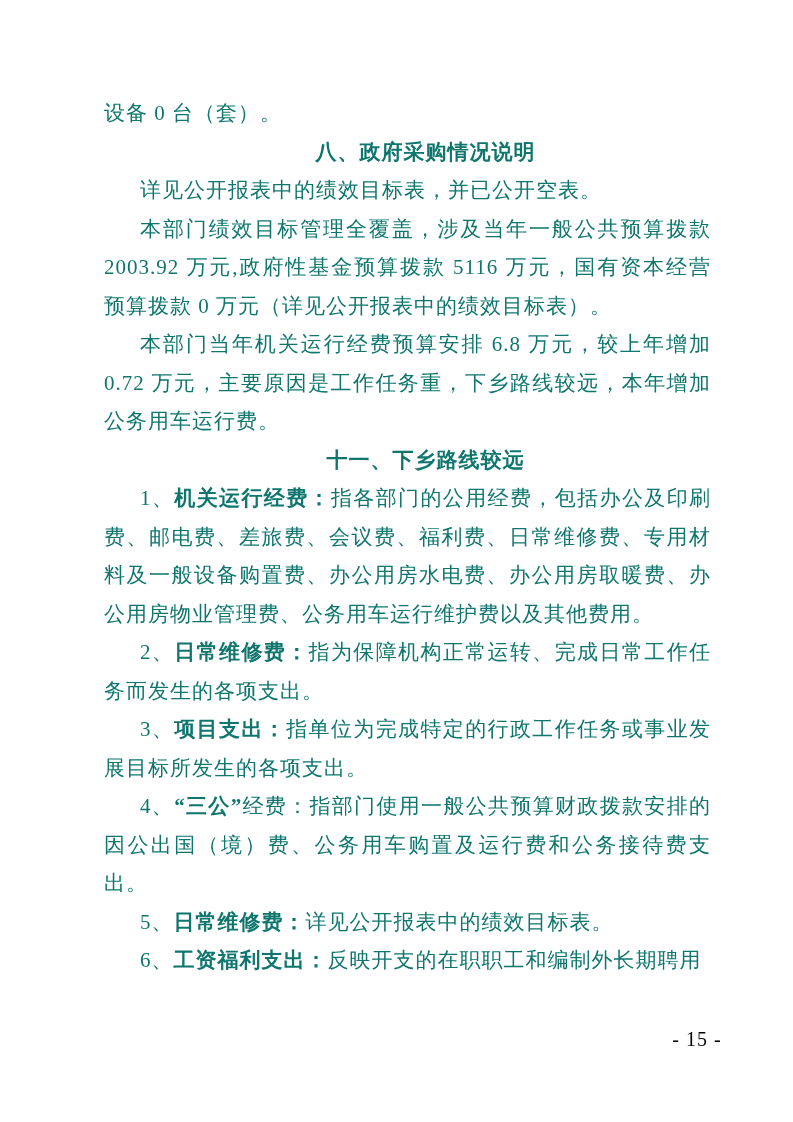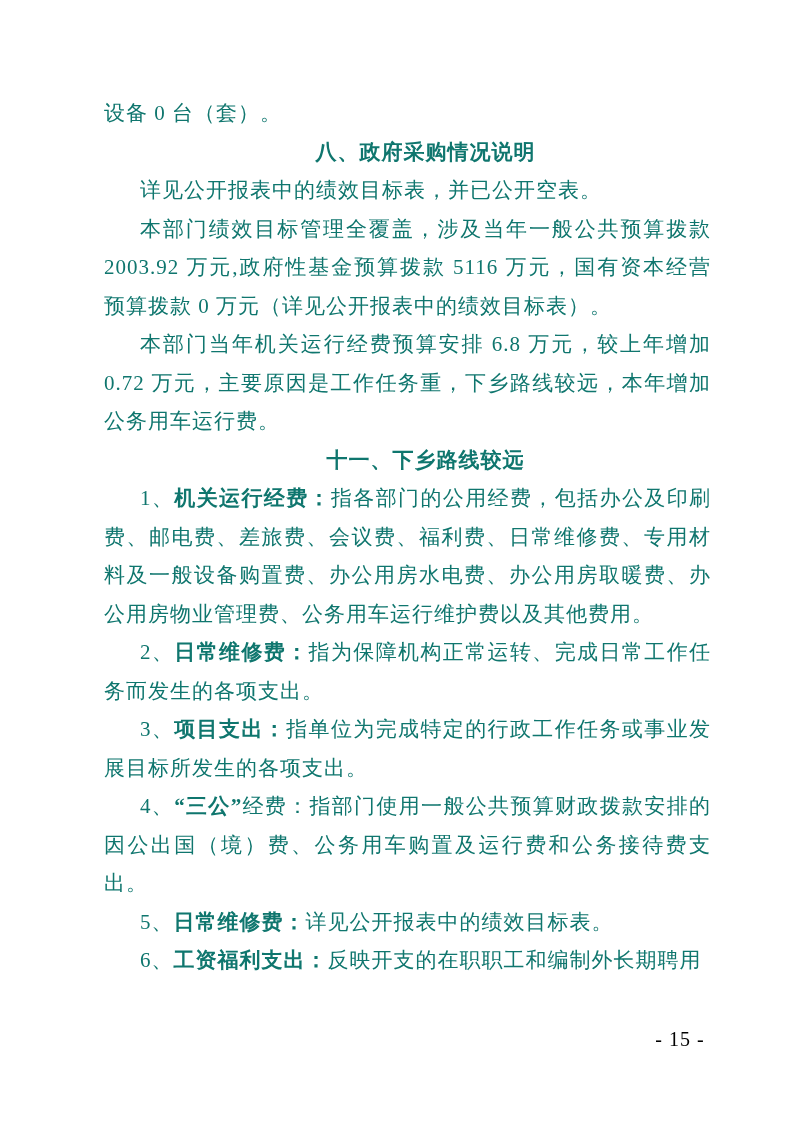--- a/index.html
+++ b/index.html
@@ -35,21 +35,21 @@
     font-family: Liberation Serif, serif;
   }
   .heading {
     font-weight: 700;
     font-family: "Liberation Sans", "DejaVu Sans", sans-serif;
     text-align: center;
   }
   .page-number {
     position: absolute;
     top: 1028px;
-    left: 630px;
+    left: 647px;
     width: 100px;
     text-align: center;
     font-size: 20px;
     letter-spacing: 1px;
     color: #000000;
     font-family: "Liberation Serif", "DejaVu Serif", serif;
   }
 </style>
 </head>
 <body>

